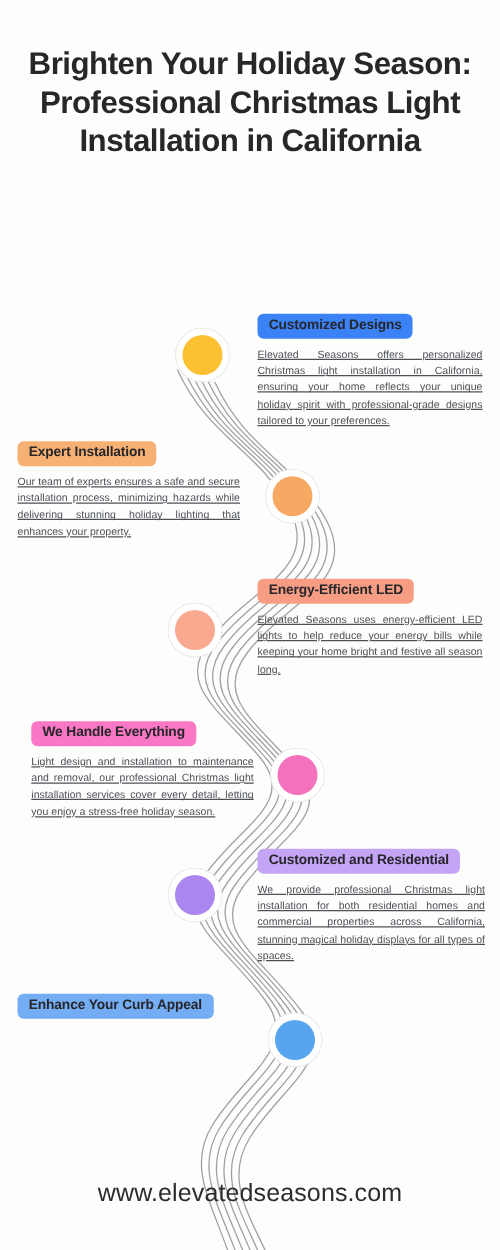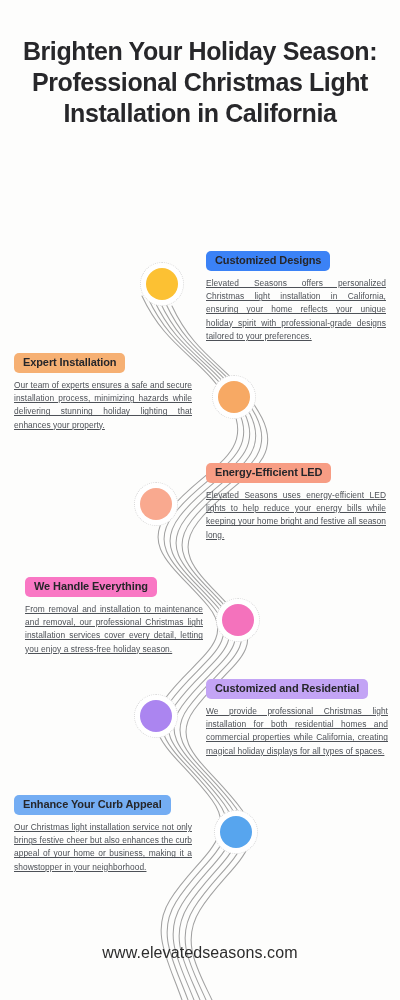--- a/index.html
+++ b/index.html
@@ -18,21 +18,21 @@
     text-align:center;
     font-size:25px; line-height:31px;
     font-weight:bold; letter-spacing:-0.4px;
     color:#27272a;
   }
 
   
   .footer {
     position:absolute; left:0; top:944px; width:400px;
     text-align:center;
-    font-size:16px; color:#2c2c2c; letter-spacing:0.1px;
+    font-size:20px; color:#2c2c2c; letter-spacing:0.1px;
   }
 
   
   .ribbon { position:absolute; left:0; top:0; width:400px; height:1000px; }
 
   
   .node {
     position:absolute;
     width:44px; height:44px;
     border-radius:50%;
@@ -124,28 +124,27 @@
     <p class="body-text">Our team of experts ensures a safe and secure installation process, minimizing hazards while delivering stunning holiday lighting that enhances your property.</p>
   </div>
 
   <div class="block" style="left:206px; top:462px; width:180px;">
     <span class="badge" style="background:#f79d84;">Energy-Efficient LED</span>
     <p class="body-text">Elevated Seasons uses energy-efficient LED lights to help reduce your energy bills while keeping your home bright and festive all season long.</p>
   </div>
 
   <div class="block" style="left:14px; top:576px; width:178px;margin-left:11px;">
     <span class="badge" style="background:#f977c4;">We Handle Everything</span>
-    <p class="body-text">From removal and installation to maintenance and removal, our professional Christmas light installation services cover every detail, letting you enjoy a stress-free holiday season.</p>
+    <p class="body-text">Light design and installation to maintenance and removal, our professional Christmas light installation services cover every detail, letting you enjoy a stress-free holiday season.</p>
   </div>
 
   <div class="block" style="left:206px; top:678px; width:182px;">
     <span class="badge" style="background:#c3a4f5;">Customized and Residential</span>
-    <p class="body-text">We provide professional Christmas light installation for both residential homes and commercial properties while California, creating magical holiday displays for all types of spaces.</p>
+    <p class="body-text">We provide professional Christmas light installation for both residential homes and commercial properties across California, stunning magical holiday displays for all types of spaces.</p>
   </div>
 
   <div class="block" style="left:14px; top:794px; width:178px;">
     <span class="badge" style="background:#74adf3;">Enhance Your Curb Appeal</span>
-    <p class="body-text">Our Christmas light installation service not only brings festive cheer but also enhances the curb appeal of your home or business, making it a showstopper in your neighborhood.</p>
   </div>
 
   <div class="footer">www.elevatedseasons.com</div>
 
 </div>
 
 </body></html>

